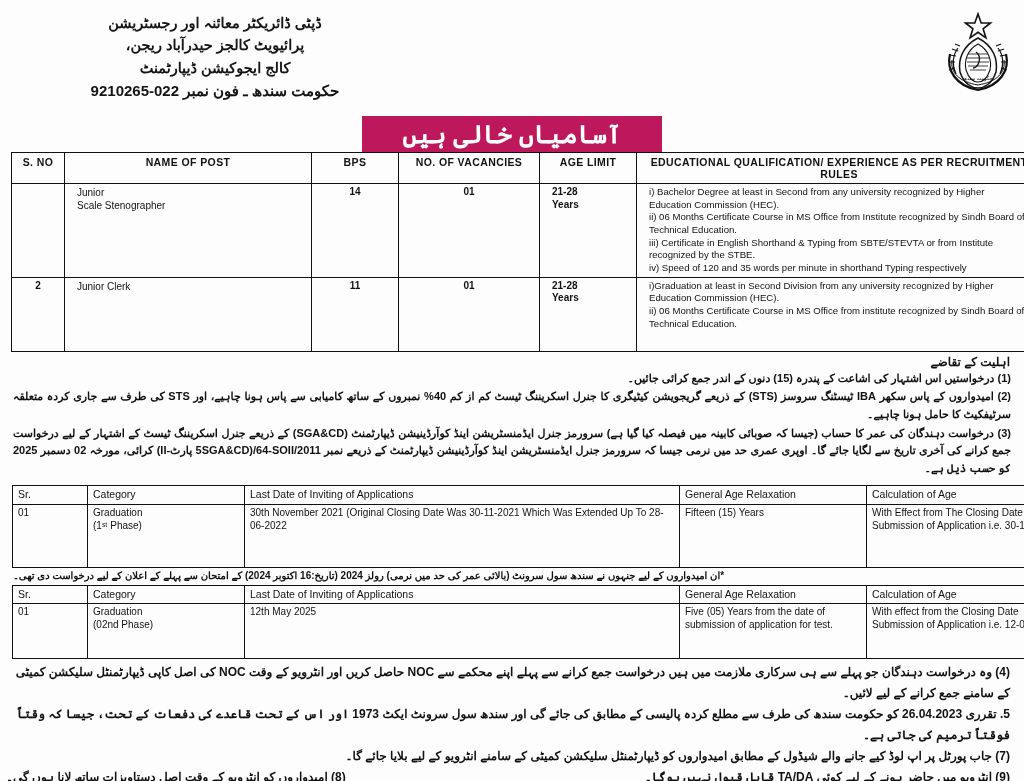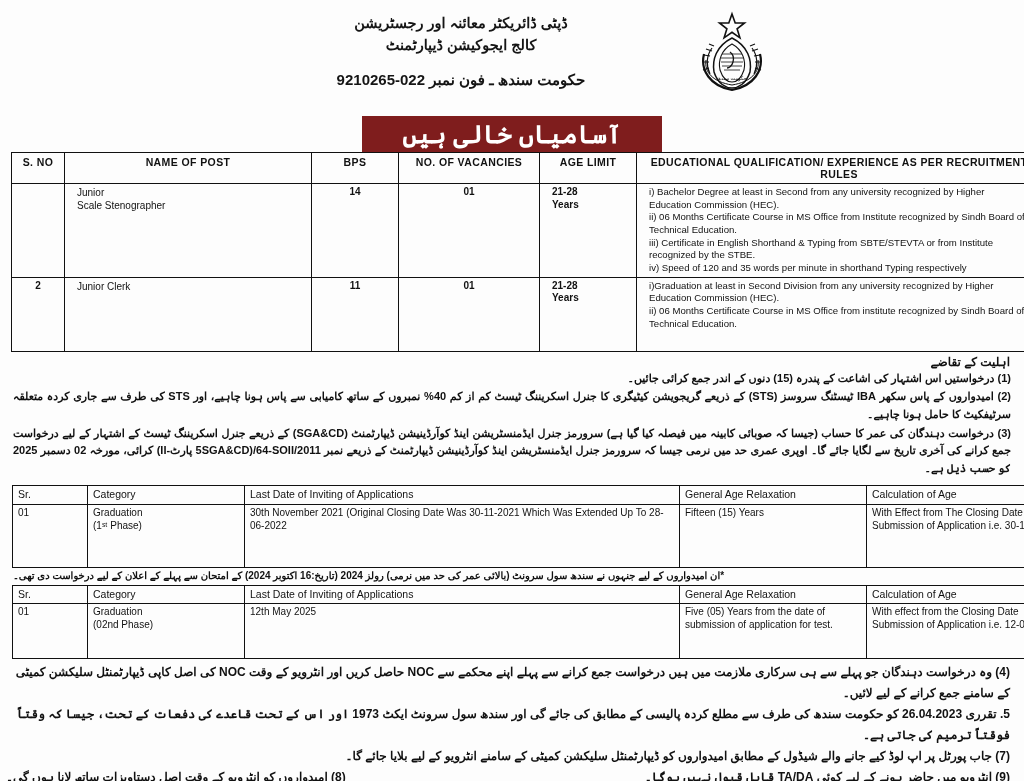--- a/index.html
+++ b/index.html
@@ -20,21 +20,21 @@
     height: 781px;
     position: relative;
     background: #fdfdfd;
     box-sizing: border-box;
   }
 
   
   .header {
     display: flex;
     align-items: flex-start;
-    justify-content: center;
+    justify-content: space-between;
     padding: 6px 0 0 0;
     height: 108px;
     position: relative;
   }
   .header-urdu {
     text-align: center;
     direction: rtl;
     width: 430px;
     margin-right: 10px;
     padding-top: 6px;
@@ -43,39 +43,38 @@
     font-size: 14.5px;
     line-height: 1.55;
     font-weight: 600;
     color: #151515;
     letter-spacing: 0.2px;
   }
   .header-phone {
     font-size: 15px !important;
     font-weight: 700 !important;
     direction: rtl;
-    margin-top: 11px;
   }
   .emblem {
     width: 92px;
     height: 92px;
     position: relative;
     flex: 0 0 92px;
     margin-top: 2px;
   }
   .emblem svg { display:block; }
 
   
   .banner-wrap {
     display: flex;
     justify-content: center;
     margin-top: 2px;
   }
   .banner {
-    background: #7f1d1d;
+    background: #be185d;
     color: #ffffff;
     width: 300px;
     height: 36px;
     display: flex;
     align-items: center;
     justify-content: center;
     direction: rtl;
     font-size: 25px;
     font-weight: 700;
     letter-spacing: 1px;
@@ -195,20 +194,21 @@
   .two-col { display: flex; justify-content: space-between; }
 </style>
 </head>
 <body>
 
 <div class="page">
 
   <div class="header">
     <div class="header-urdu">
       <div>ڈپٹی ڈائریکٹر معائنہ اور رجسٹریشن</div>
+      <div>پرائیویٹ کالجز حیدرآباد ریجن،</div>
       <div>کالج ایجوکیشن ڈیپارٹمنٹ</div>
       <div class="header-phone">حکومت سندھ ـ فون نمبر 022-9210265</div>
     </div>
     <div class="emblem">
       <svg width="92" height="92" viewBox="0 0 92 92" aria-hidden="true">
         <polygon points="46,6 49.2,15 58.5,15 51.1,20.8 53.9,29.8 46,24.3 38.1,29.8 40.9,20.8 33.5,15 42.8,15" fill="none" stroke="#111" stroke-width="1.6"></polygon>
         <path d="M46 30 C30 38 26 52 28 64 C32 76 40 80 46 80 C52 80 60 76 64 64 C66 52 62 38 46 30 Z" fill="none" stroke="#111" stroke-width="1.5"></path>
         <path d="M46 36 C35 42 32 53 34 62 C37 71 42 74 46 74 C50 74 55 71 58 62 C60 53 57 42 46 36 Z" fill="none" stroke="#111" stroke-width="1.1"></path>
         <g stroke="#111" stroke-width="0.8" fill="none">
           <line x1="36" y1="46" x2="56" y2="46"></line>

